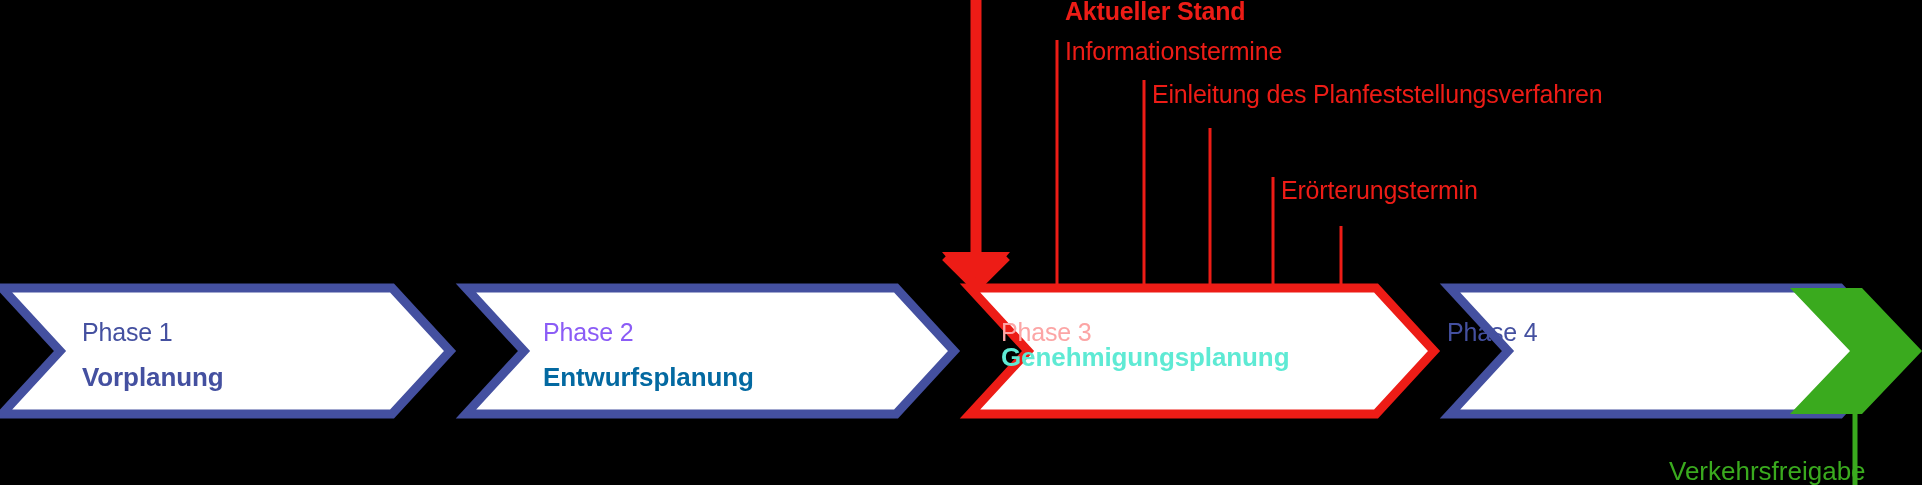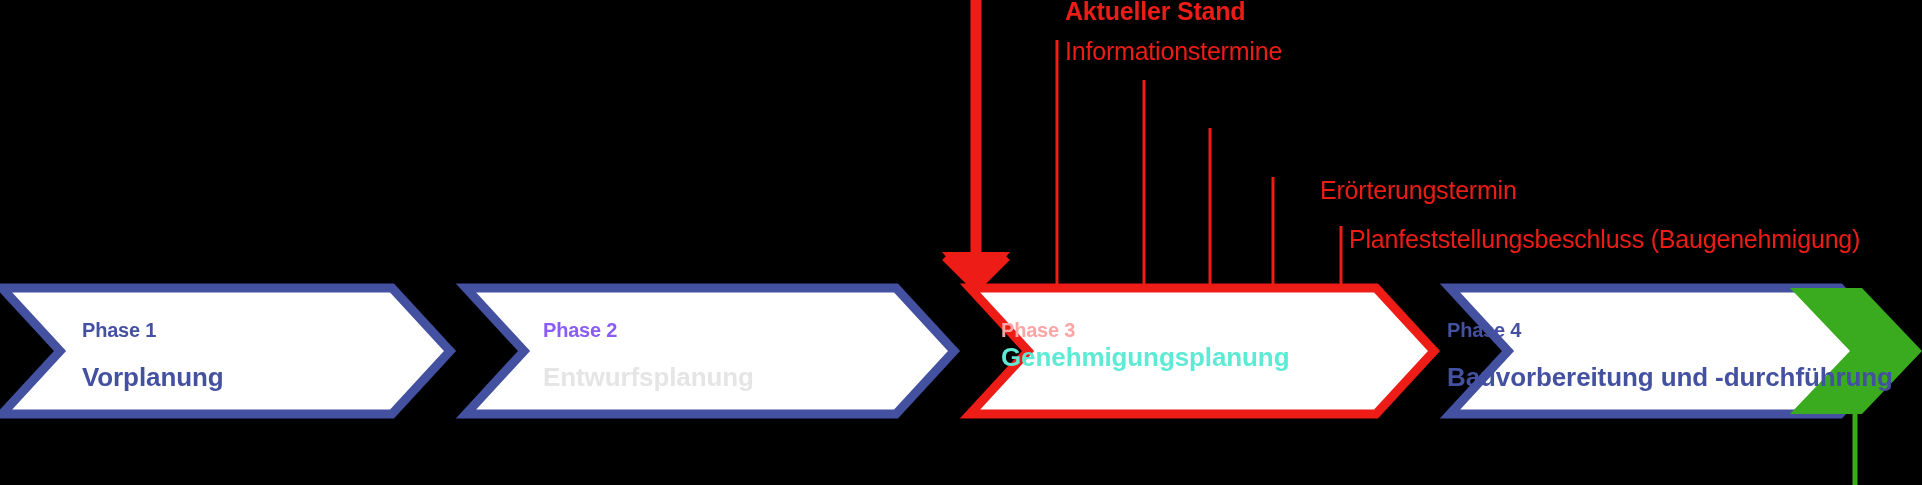--- a/index.html
+++ b/index.html
@@ -34,22 +34,22 @@
   }
   .tick-label.bold {
     font-weight: bold;
   }
   .phase-text {
     position: absolute;
     white-space: nowrap;
     font-family: "Liberation Sans", sans-serif;
   }
   .phase-title {
-    font-size: 20px;
-    font-weight: bold;
+    font-size: 25px;
+    font-weight: normal;
     line-height: 1;
     letter-spacing: -0.2px;
   }
   .phase-sub {
     font-size: 26px;
     font-weight: bold;
     line-height: 1;
     letter-spacing: -0.1px;
   }
   .release-label {
@@ -107,32 +107,32 @@
     <g>
       <path d="M 1790 288 L 1862 288 L 1922 351 L 1862 414 L 1790 414 L 1850 351 Z" fill="#3AAA1E"></path>
       <line x1="1855" y1="414" x2="1855" y2="485" stroke="#3AAA1E" stroke-width="5"></line>
     </g>
   </svg>
 
   <div class="tick-label" style="left:1065px; top:39px;">Informationstermine</div>
 
   <div class="tick-label bold" style="left:1065px; top:-1px;">Aktueller Stand</div>
 
+  <div class="tick-label" style="left:1152px; top:82px;">Einleitung des Planfeststellungsverfahren</div>
 
 
-  <div class="tick-label" style="left:1281px; top:178px;margin-left:39px;">Erörterungstermin</div>
+  <div class="tick-label" style="left:1281px; top:178px;">Erörterungstermin</div>
 
-  <div class="tick-label" style="left:1349px; top:227px;">Planfeststellungsbeschluss (Baugenehmigung)</div>
 
   <div class="phase-text phase-title" style="left:82px; top:320px; color:#4450A0;">Phase 1</div>
   <div class="phase-text phase-sub" style="left:82px; top:364px; color:#4450A0;">Vorplanung</div>
 
   <div class="phase-text phase-title" style="left:543px; top:320px; color:#8b5cf6;">Phase 2</div>
-  <div class="phase-text phase-sub" style="left:543px; top:364px; color:#e5e5e5;">Entwurfsplanung</div>
+  <div class="phase-text phase-sub" style="left:543px; top:364px; color:#0369a1;">Entwurfsplanung</div>
 
   <div class="phase-text phase-title" style="left:1001px; top:320px; color:#fca5a5;">Phase 3</div>
   <div class="phase-text phase-sub" style="left:1001px; top:344px; color:#5eead4;text-align:center;">Genehmigungsplanung</div>
 
   <div class="phase-text phase-title" style="left:1447px; top:320px; color:#4450A0;">Phase 4</div>
-  <div class="phase-text phase-sub" style="left:1447px; top:364px; color:#4450A0;">Bauvorbereitung und -durchführung</div>
 
+  <div class="release-label" style="left:1669px; top:458px;">Verkehrsfreigabe</div>
 
 </div>
 
 </body></html>

